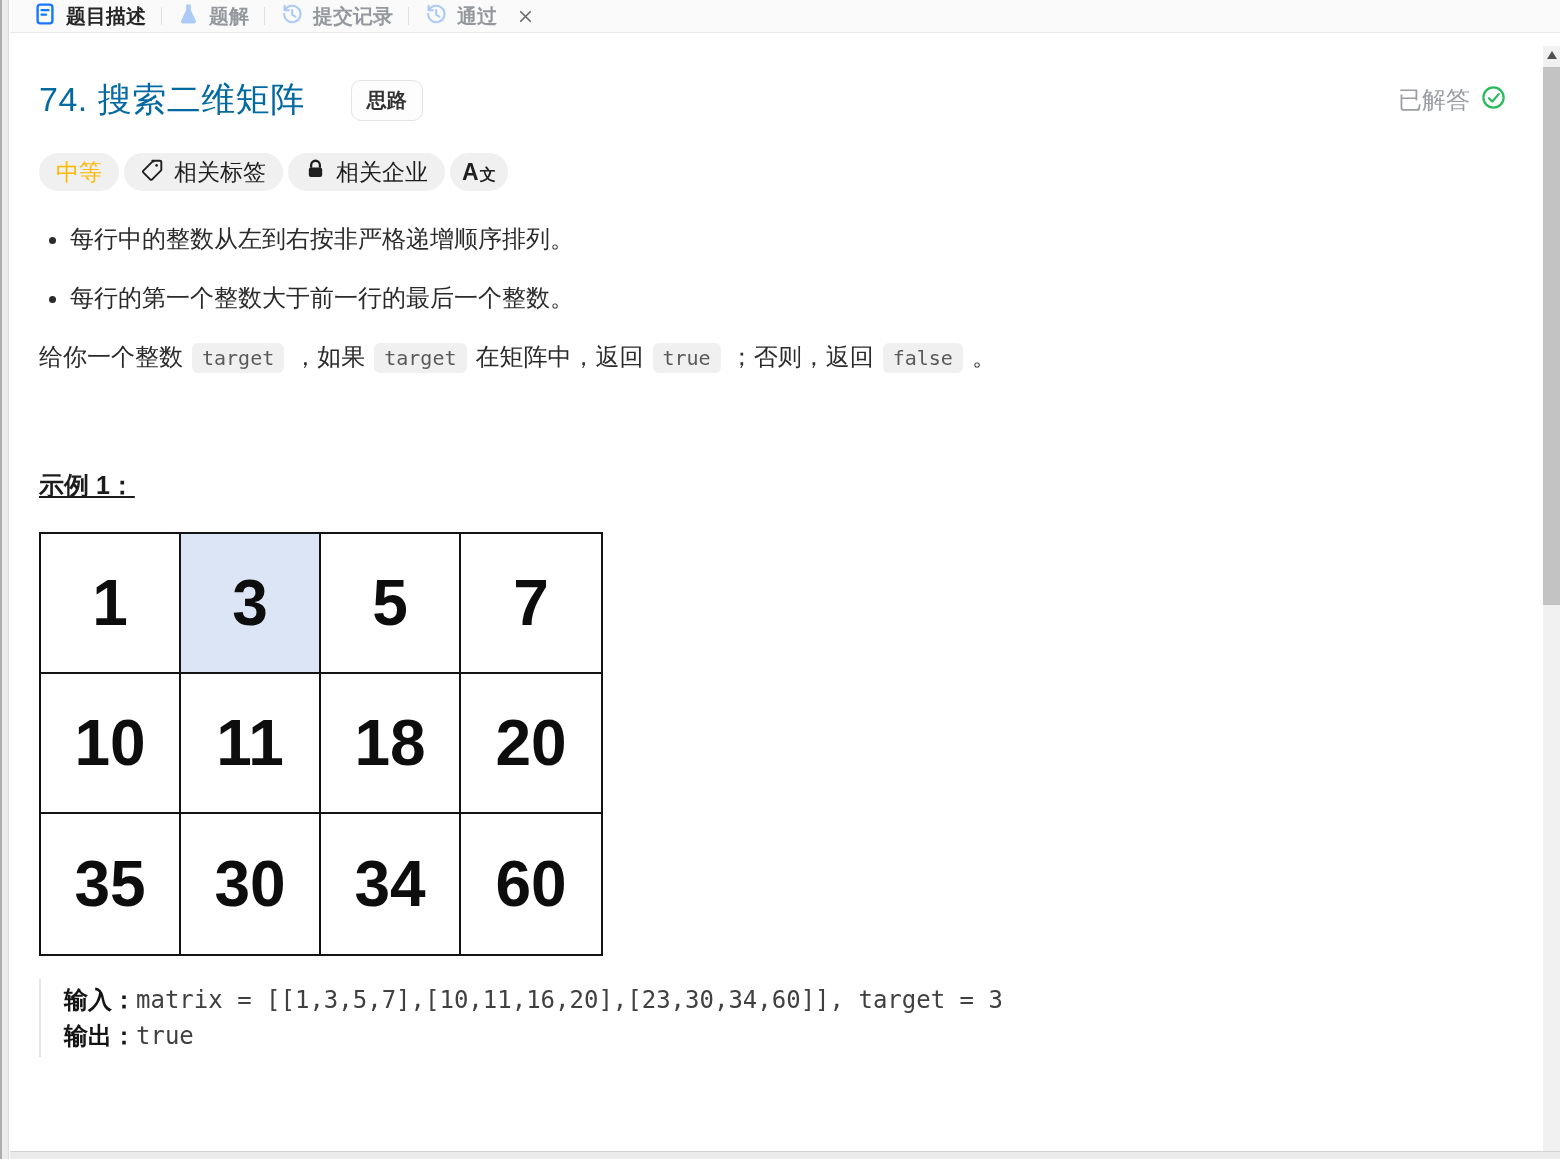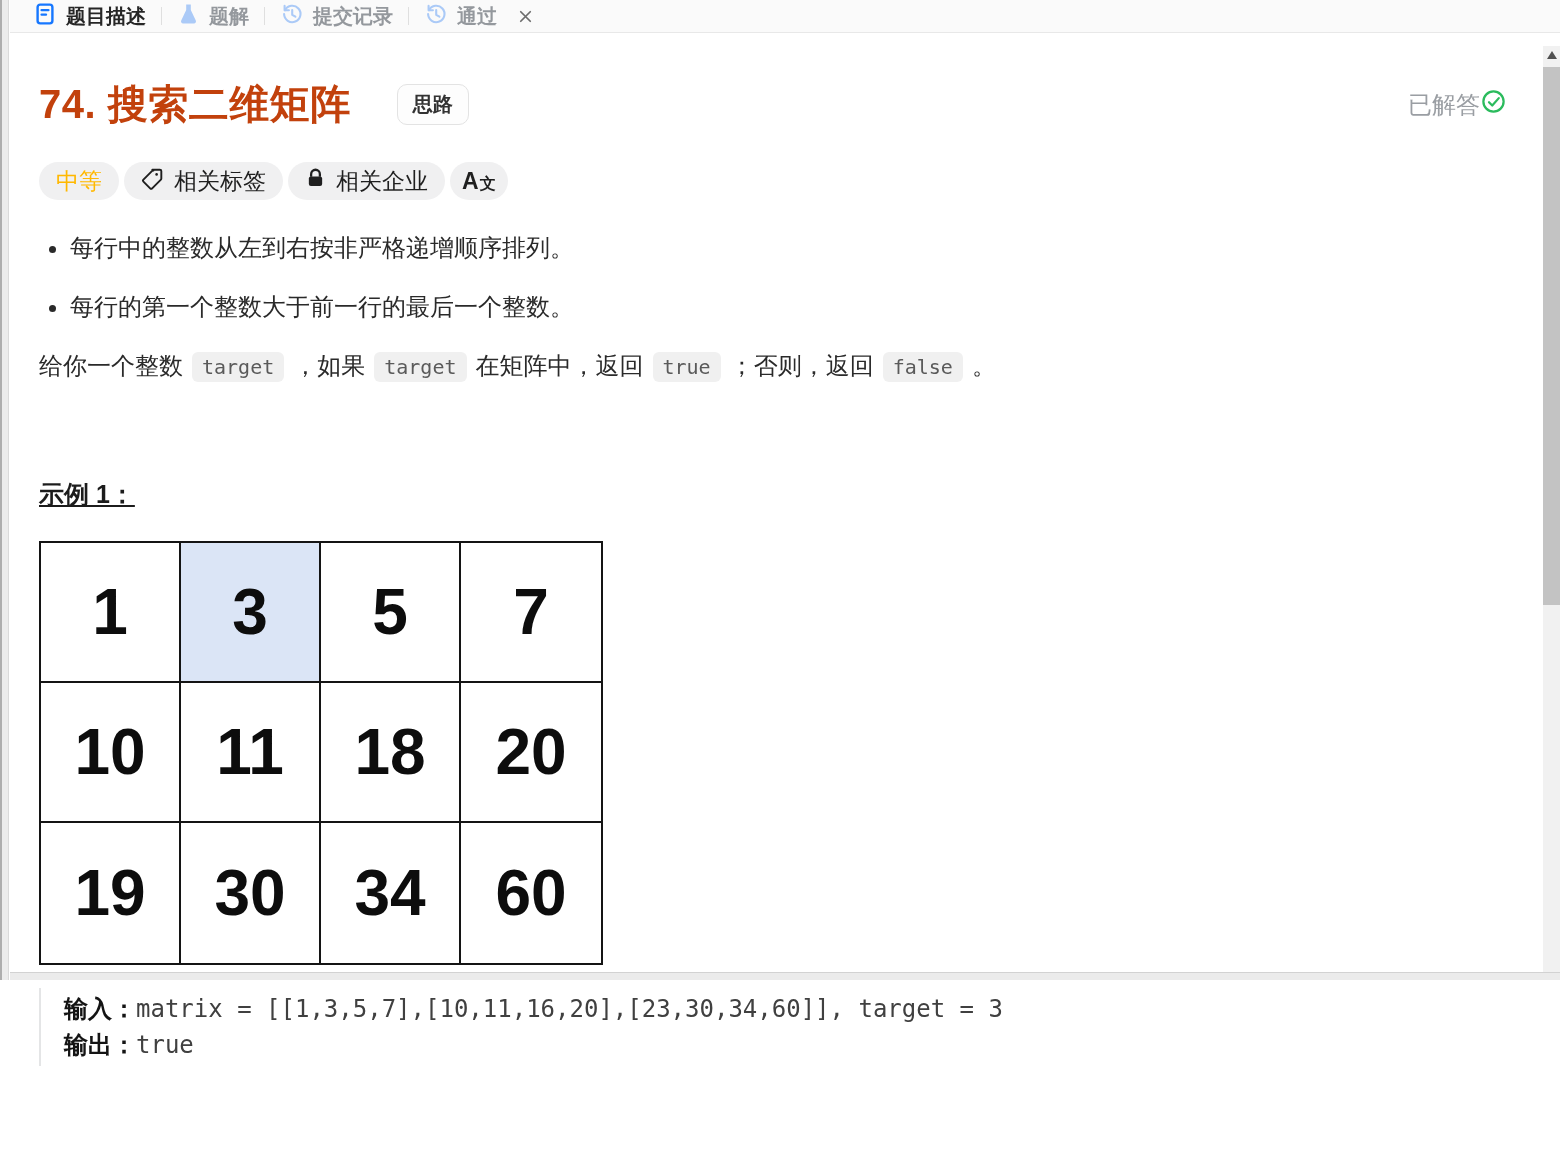--- a/index.html
+++ b/index.html
@@ -1,19 +1,19 @@
 <!DOCTYPE html>
 <html><head>
 <meta charset="utf-8">
 <style>
   * { margin:0; padding:0; box-sizing:border-box; }
   html,body { width:1560px; height:1159px; overflow:hidden; background:#fff;
     font-family:"Liberation Sans","DejaVu Sans",sans-serif; color:#262626; }
 
-  .page { position:relative; width:1560px; height:980px; }
+  .page { position:relative; width:1560px; height:1159px; }
 
   
   .left-gutter { position:absolute; left:0; top:0; bottom:0; width:9px;
     background:linear-gradient(to right,#aeaeae 0,#aeaeae 2px,#ececec 2px);
     border-right:1px solid #dadada; }
 
   .panel { position:absolute; left:10px; top:0; right:0; bottom:0; background:#fff; }
 
   
   .tabbar { height:33px; background:#fafafa; border-bottom:1px solid #e8e8e8;
@@ -21,24 +21,24 @@
   .tab { display:flex; align-items:center; gap:9px; font-size:20px; color:#94989d;
     cursor:pointer; white-space:nowrap;font-weight:bold; }
   .tab.active { color:#262626; font-weight:600; }
   .tab-sep { width:1px; height:18px; background:#dfdfdf; margin:0 15px; }
   .tab svg { flex:0 0 auto; }
   .close-x { margin-left:10px; display:flex; align-items:center; }
 
   
   .content { padding:0 26px 0 29px; }
   .title-row { display:flex; align-items:center; margin-top:44px; }
-  .page-title { font-size:40px; font-weight:700; color:#c2410c; letter-spacing:0.5px; }
+  .page-title { font-size:34px; font-weight:400; color:#0369a1; letter-spacing:0.5px; }
   .idea-badge { margin-left:46px; padding:6px 15px; border:1px solid #e3e3e3; border-radius:10px;
     background:#fdfdfd; font-size:20px; font-weight:700; color:#333; cursor:pointer; }
-  .solved { margin-left:auto; margin-right:27px; display:flex; align-items:center; 
+  .solved { margin-left:auto; margin-right:27px; display:flex; align-items:center; gap:10px;
     color:#9a9ea3; font-size:24px; }
 
   
   .meta-row { display:flex; align-items:center; gap:5px; margin-top:30px; }
   .pill { height:38px; display:flex; align-items:center; gap:10px; padding:0 17px;
     background:#f0f0f1; border-radius:19px; font-size:23px; color:#1f1f1f; cursor:pointer; }
   .pill-translate { padding:4px 12px; font-weight:600; }
   .pill-translate .a { font-size:23px; }
   .pill-translate .wen { font-size:16px; margin-left:1px; }
 
@@ -198,21 +198,21 @@
 
       <div class="matrix" style="grid-template-columns: repeat(4, 140px);">
           <div class="mcell">1</div>
           <div class="mcell" style="background: rgb(219, 229, 246);">3</div>
           <div class="mcell">5</div>
           <div class="mcell last-col">7</div>
           <div class="mcell">10</div>
           <div class="mcell">11</div>
           <div class="mcell">18</div>
           <div class="mcell last-col">20</div>
-          <div class="mcell last-row">19</div>
+          <div class="mcell last-row">35</div>
           <div class="mcell last-row">30</div>
           <div class="mcell last-row">34</div>
           <div class="mcell last-col last-row">60</div>
         </div>
 
       <div class="io-block">
         <div class="io-line"><span class="io-label">输入：</span><span class="io-value">matrix = [[1,3,5,7],[10,11,16,20],[23,30,34,60]], target = 3</span></div>
         <div class="io-line"><span class="io-label">输出：</span><span class="io-value">true</span></div>
       </div>
 

